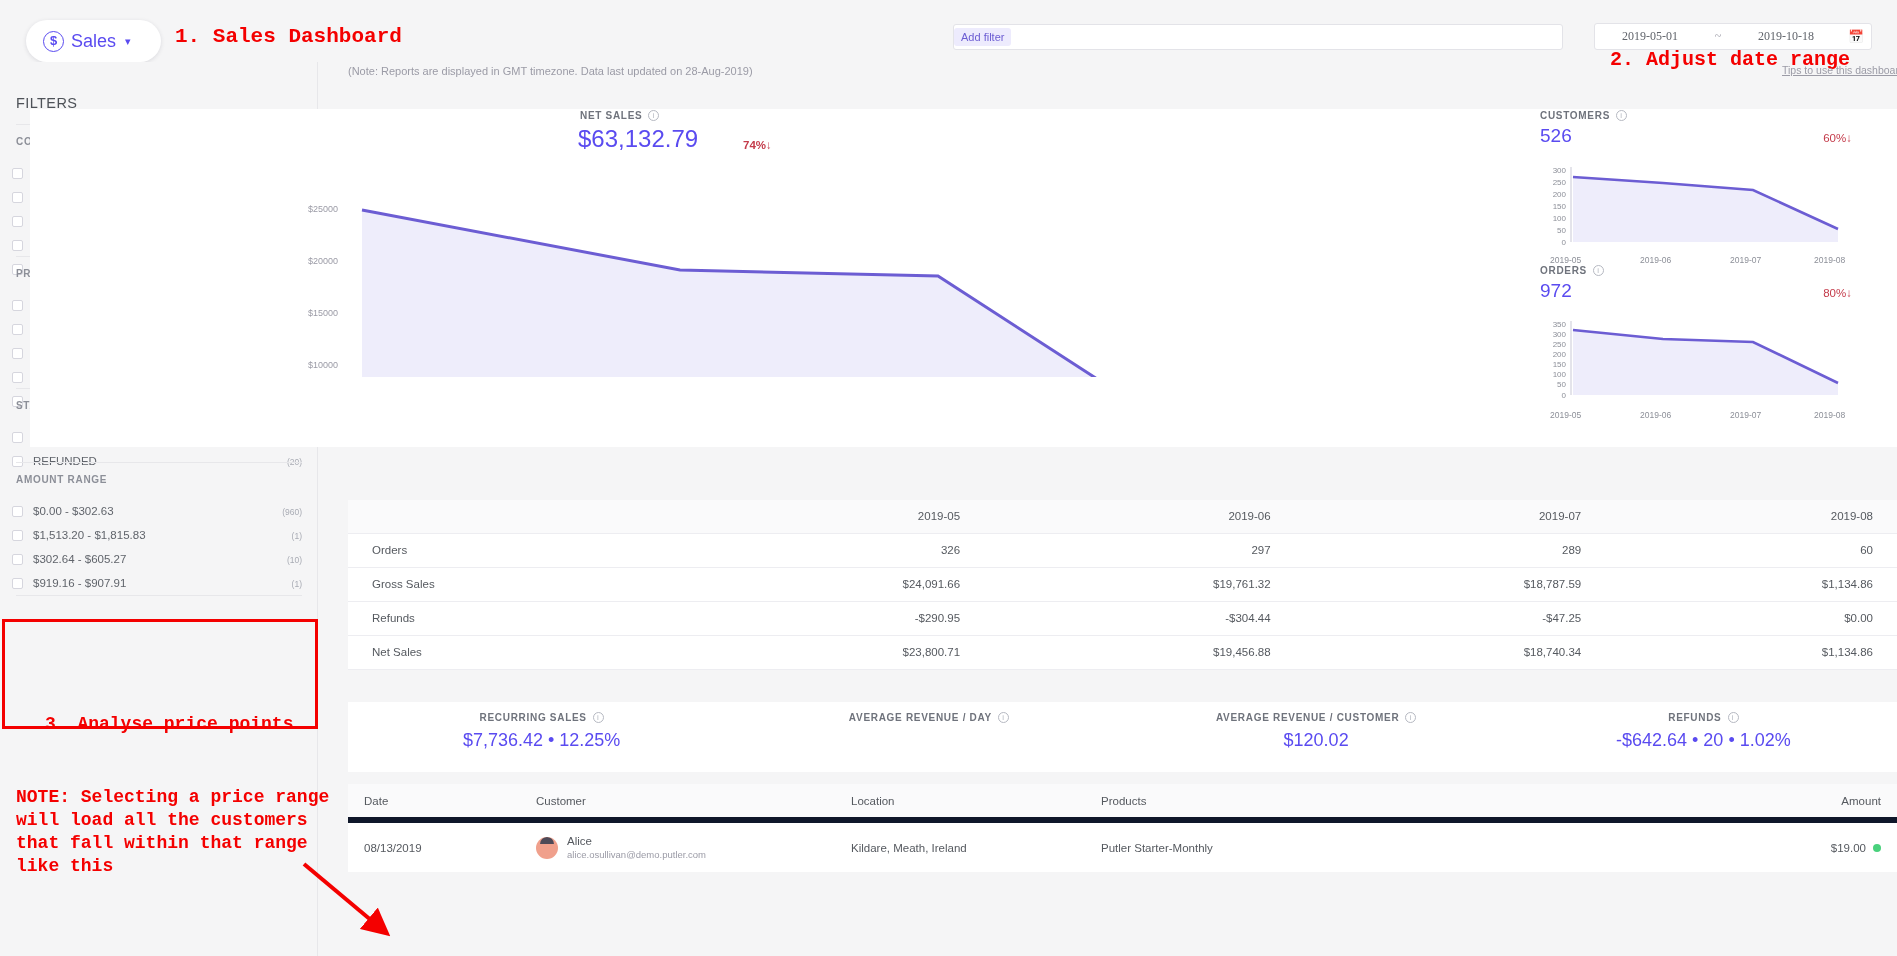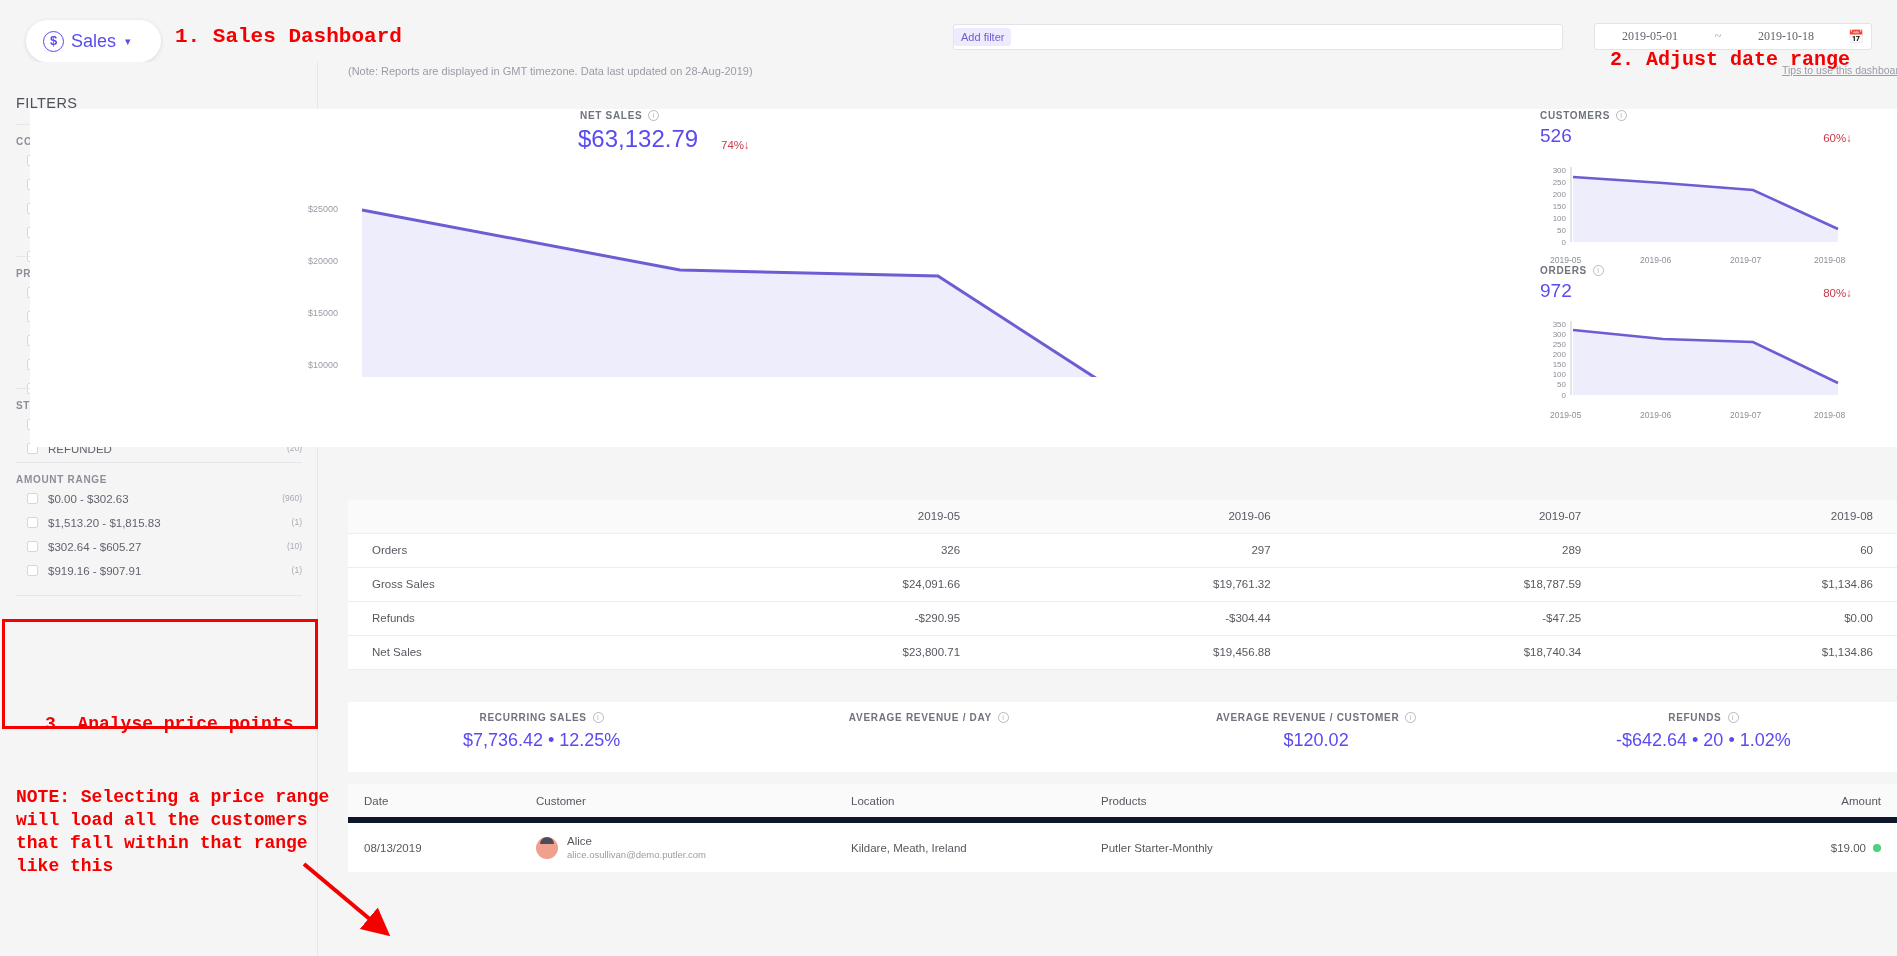--- a/index.html
+++ b/index.html
@@ -82,22 +82,22 @@
     position: absolute; left: 16px; top: 33px;
     font-size: 14.5px; color: #4e5258; letter-spacing: .4px;
   }
   .fgroup { position: absolute; left: 0; width: 318px; }
   .fgroup .hr { height: 1px; background: #e7e7ea; margin: 0 16px; }
   .fgroup .ghead {
     font-size: 10px; font-weight: bold; letter-spacing: .7px;
     color: #8c8f98; padding: 11px 0 8px 16px;
   }
   .frow {
-    display: flex; align-items: flex-start; height: 24px;
-    padding: 0 16px 0 27px;
+    display: flex; align-items: flex-end; height: 24px;
+    padding: 0 16px 0 12px;
   }
   .cbox {
     width: 11px; height: 11px; border: 1px solid #d6d6de;
     background: #fff; border-radius: 2px; flex: none;
   }
   .frow .flabel { font-size: 11.5px; color: #60646b; margin-left: 10px; }
   .frow .fcount { margin-left: auto; font-size: 8.5px; color: #a8abb4; }
 
   .amount-box {
     position: absolute; left: 2px; top: 557px;
@@ -125,21 +125,21 @@
   .info-i {
     width: 11px; height: 11px; border-radius: 50%;
     border: 1px solid #b6b9c2; color: #b6b9c2;
     font-size: 8px; line-height: 9px; text-align: center;
     font-weight: normal; font-style: normal;
   }
   .kpi-big { color: #5a4bf0; font-weight: 400; }
   .delta { color: #c43b4a; font-size: 11.5px; }
   .ns-head { position: absolute; left: 262px; top: 48px; }
   .ns-value { position: absolute; left: 260px; top: 63px; font-size: 24px; }
-  .ns-delta { position: absolute; left: 403px; top: 77px; }
+  .ns-delta { position: absolute; left: 425px; top: 77px; font-weight: bold; }
 
   .cu-block { position: absolute; left: 1222px; top: 48px; }
   .or-block { position: absolute; left: 1222px; top: 203px; }
   .mini-val { font-size: 19px; margin-top: 4px; }
   .mini-delta { position: absolute; right: 8px; top: 22px; }
 
   table { border-collapse: collapse; }
 
   .mtable { position: absolute; left: 30px; top: 438px; width: 1549px; background: #fff; }
   .mtable th, .mtable td {

